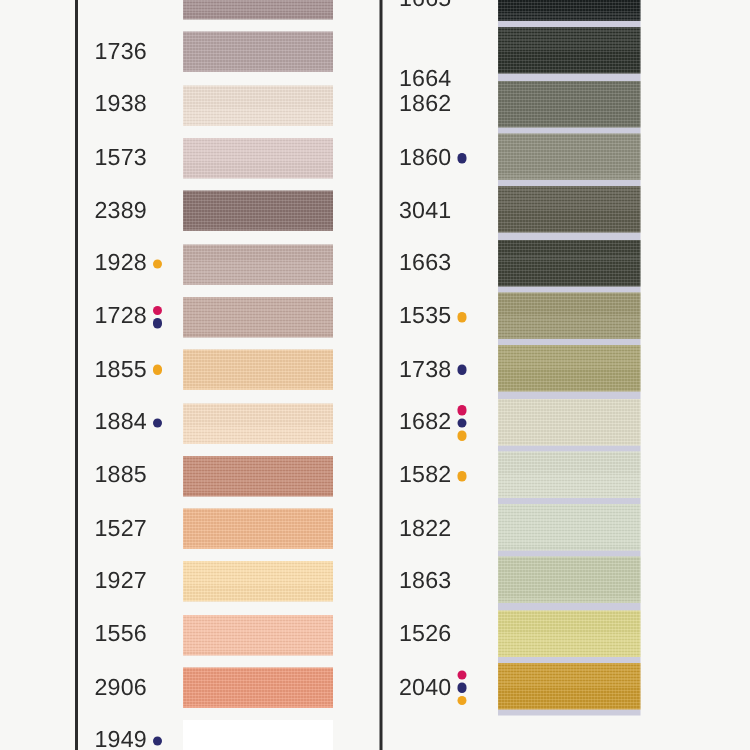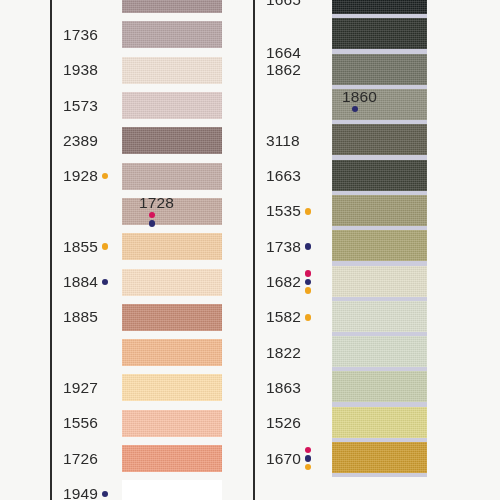--- a/index.html
+++ b/index.html
@@ -176,21 +176,21 @@
         </div>
         <div class="row" style="top: 123.2px;">
           <span class="row-code">2389</span>
         </div>
         <div class="row" style="top: 158.5px;">
           <span class="row-code">1928</span>
           <span class="dot-stack">
             <span class="dot" style="background: rgb(240, 165, 30);"></span>
           </span>
         </div>
-        <div class="row" style="top: 193.8px; flex-direction: column;">
+        <div class="row" style="top: 193.8px;">
           <span class="row-code">1728</span>
           <span class="dot-stack">
             <span class="dot" style="background: rgb(212, 20, 90);"></span>
             <span class="dot" style="background: rgb(43, 43, 110);"></span>
           </span>
         </div>
         <div class="row" style="top: 229.1px;">
           <span class="row-code">1855</span>
           <span class="dot-stack">
             <span class="dot" style="background: rgb(240, 165, 30);"></span>
@@ -198,28 +198,31 @@
         </div>
         <div class="row" style="top: 264.4px;">
           <span class="row-code">1884</span>
           <span class="dot-stack">
             <span class="dot" style="background: rgb(43, 43, 110);"></span>
           </span>
         </div>
         <div class="row" style="top: 299.7px;">
           <span class="row-code">1885</span>
         </div>
+        <div class="row" style="top: 335px;">
+          <span class="row-code">1527</span>
+        </div>
         <div class="row" style="top: 370.3px;">
           <span class="row-code">1927</span>
         </div>
         <div class="row" style="top: 405.6px;">
           <span class="row-code">1556</span>
         </div>
         <div class="row" style="top: 440.9px;">
-          <span class="row-code">1726</span>
+          <span class="row-code">2906</span>
         </div>
         <div class="row" style="top: 476.2px;">
           <span class="row-code">1949</span>
           <span class="dot-stack">
             <span class="dot" style="background: rgb(43, 43, 110);"></span>
           </span>
         </div>
       </div>
   </div>
 
@@ -286,28 +289,28 @@
     <div class="label-list" id="labels-right">
         <div class="row" style="top: -18px;">
           <span class="row-code">1665</span>
         </div>
         <div class="row" style="top: 35px;">
           <span class="row-code">1664</span>
         </div>
         <div class="row" style="top: 52.6px;">
           <span class="row-code">1862</span>
         </div>
-        <div class="row" style="top: 87.9px; flex-direction: column;">
+        <div class="row" style="top: 87.9px;">
           <span class="row-code">1860</span>
           <span class="dot-stack">
             <span class="dot" style="background: rgb(43, 43, 110);"></span>
           </span>
         </div>
         <div class="row" style="top: 123.2px;">
-          <span class="row-code">3118</span>
+          <span class="row-code">3041</span>
         </div>
         <div class="row" style="top: 158.5px;">
           <span class="row-code">1663</span>
         </div>
         <div class="row" style="top: 193.8px;">
           <span class="row-code">1535</span>
           <span class="dot-stack">
             <span class="dot" style="background: rgb(240, 165, 30);"></span>
           </span>
         </div>
@@ -334,21 +337,21 @@
         <div class="row" style="top: 335px;">
           <span class="row-code">1822</span>
         </div>
         <div class="row" style="top: 370.3px;">
           <span class="row-code">1863</span>
         </div>
         <div class="row" style="top: 405.6px;">
           <span class="row-code">1526</span>
         </div>
         <div class="row" style="top: 440.9px;">
-          <span class="row-code">1670</span>
+          <span class="row-code">2040</span>
           <span class="dot-stack">
             <span class="dot" style="background: rgb(212, 20, 90);"></span>
             <span class="dot" style="background: rgb(43, 43, 110);"></span>
             <span class="dot" style="background: rgb(240, 165, 30);"></span>
           </span>
         </div>
       </div>
   </div>
 
 </div>

